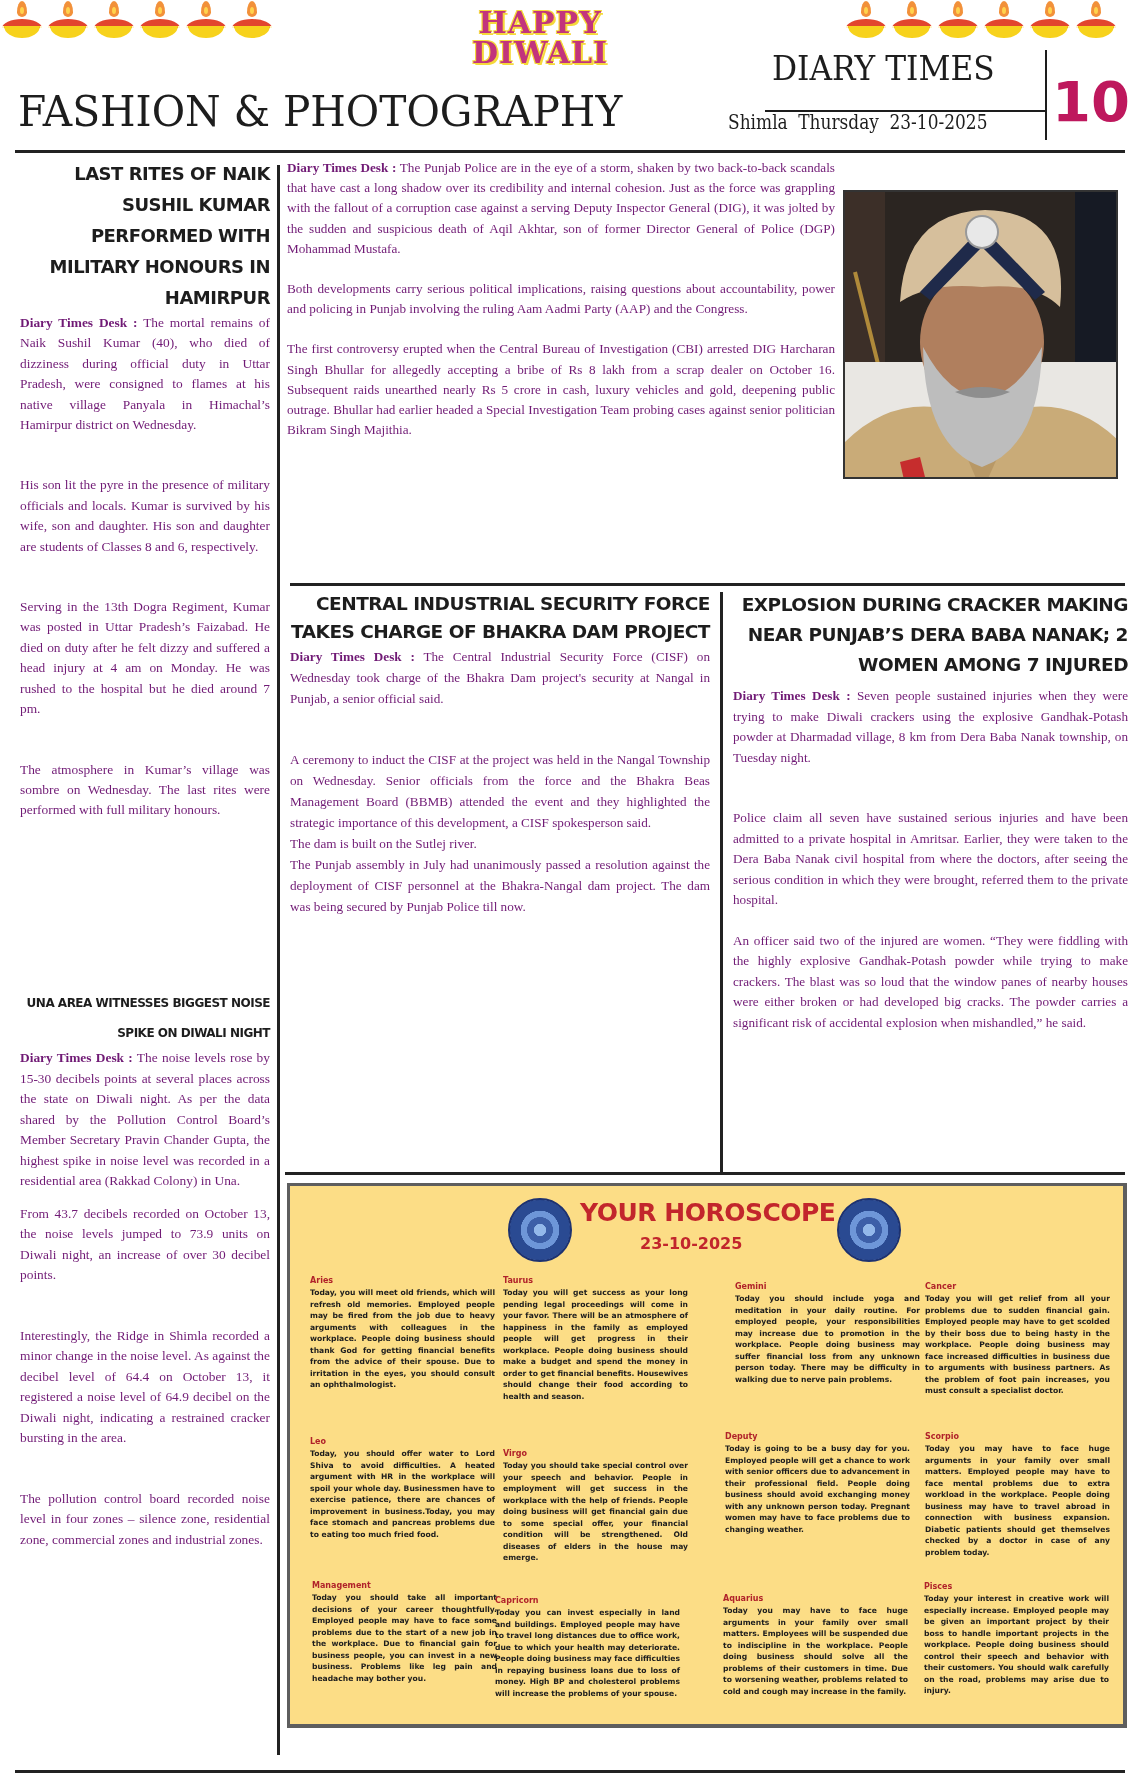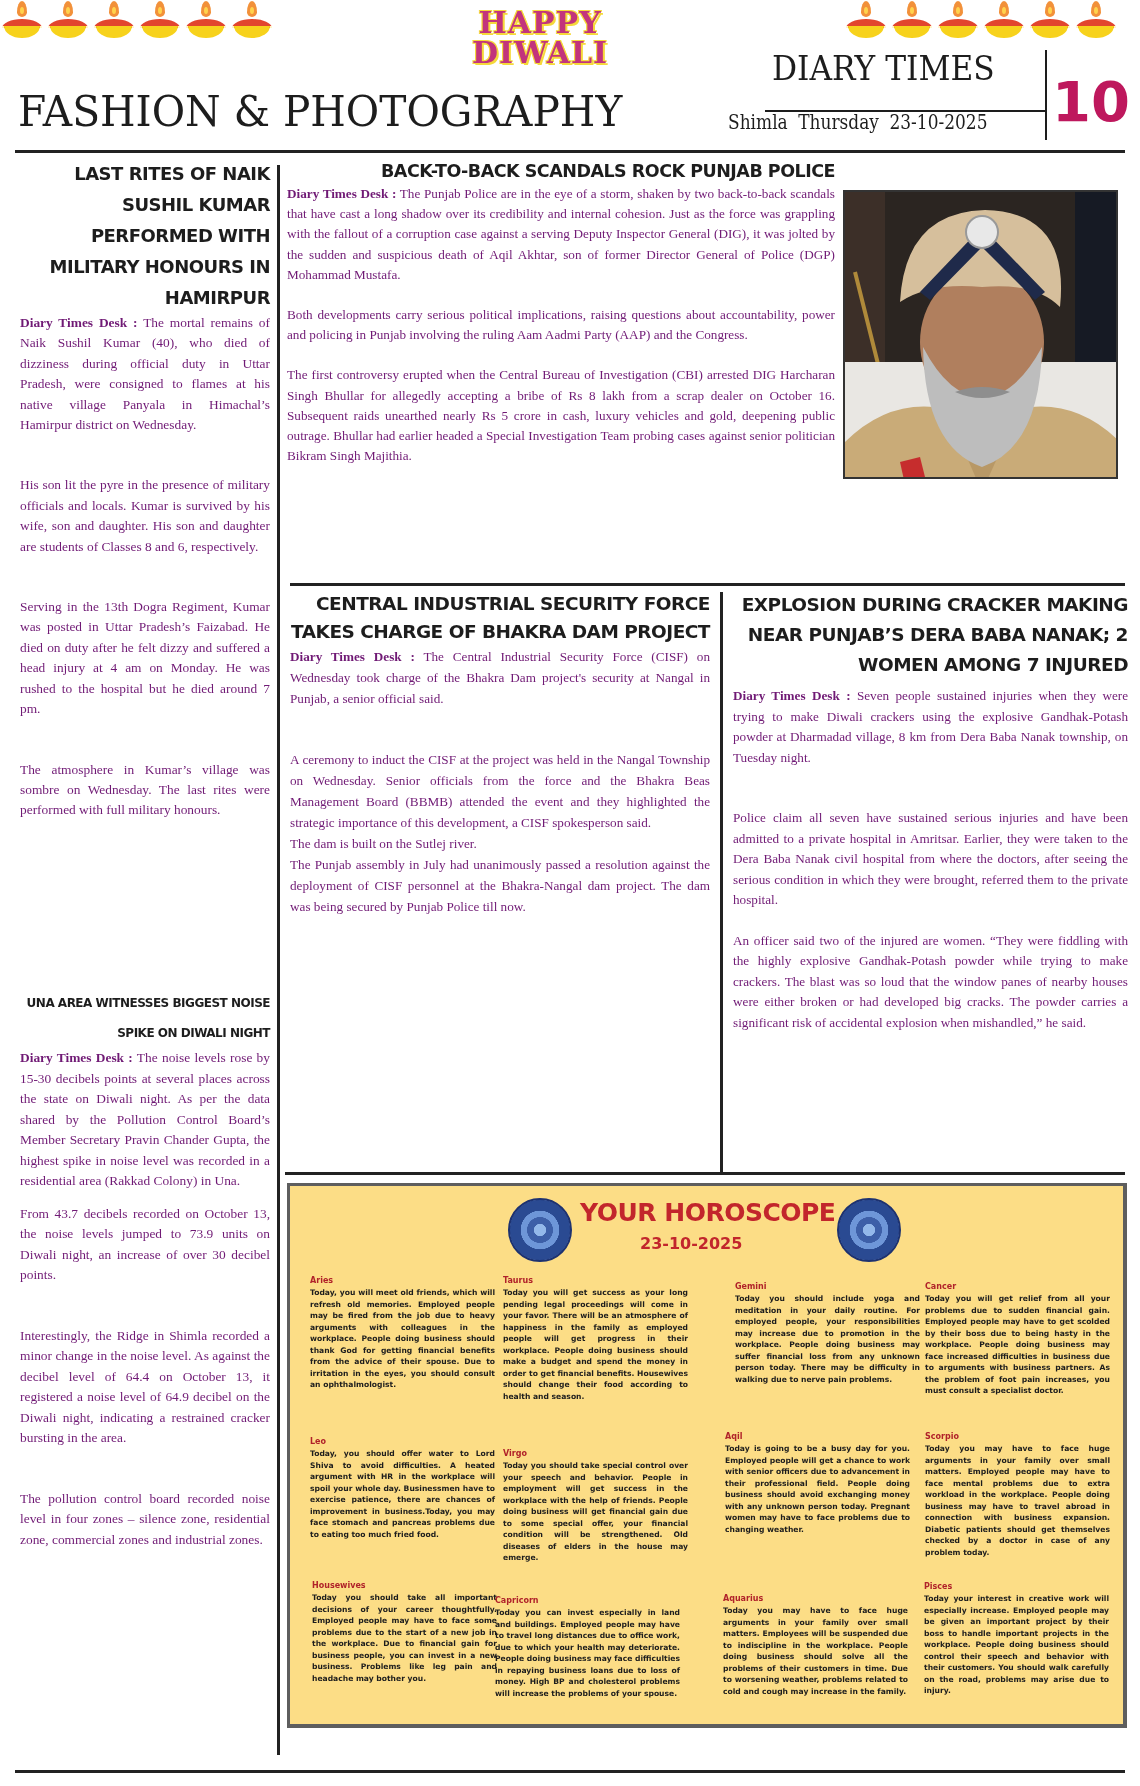--- a/index.html
+++ b/index.html
@@ -184,21 +184,20 @@
   <h2 class="headline">UNA AREA WITNESSES BIGGEST NOISE SPIKE ON DIWALI NIGHT</h2>
   <div class="body">
     <p><span class="desk">Diary Times Desk :</span> <span>The noise levels rose by 15-30 decibels points at several places across the state on Diwali night. As per the data shared by the Pollution Control Board’s Member Secretary Pravin Chander Gupta, the highest spike in noise level was recorded in a residential area (Rakkad Colony) in Una.</span></p>
     <p style="margin-top:12px">From 43.7 decibels recorded on October 13, the noise levels jumped to 73.9 units on Diwali night, an increase of over 30 decibel points.</p>
     <p>Interestingly, the Ridge in Shimla recorded a minor change in the noise level. As against the decibel level of 64.4 on October 13, it registered a noise level of 64.9 decibel on the Diwali night, indicating a restrained cracker bursting in the area.</p>
     <p>The pollution control board recorded noise level in four zones – silence zone, residential zone, commercial zones and industrial zones.</p>
   </div>
 </article>
 
 <article class="abs" id="a3">
-  <h2 class="headline">BACK-TO-BACK SCANDALS ROCK PUNJAB POLICE</h2>
   <div class="body">
     <p><span class="desk">Diary Times Desk :</span> <span>The Punjab Police are in the eye of a storm, shaken by two back-to-back scandals that have cast a long shadow over its credibility and internal cohesion. Just as the force was grappling with the fallout of a corruption case against a serving Deputy Inspector General (DIG), it was jolted by the sudden and suspicious death of Aqil Akhtar, son of former Director General of Police (DGP) Mohammad Mustafa.</span></p>
     <p>Both developments carry serious political implications, raising questions about accountability, power and policing in Punjab involving the ruling Aam Aadmi Party (AAP) and the Congress.</p>
     <p>The first controversy erupted when the Central Bureau of Investigation (CBI) arrested DIG Harcharan Singh Bhullar for allegedly accepting a bribe of Rs 8 lakh from a scrap dealer on October 16. Subsequent raids unearthed nearly Rs 5 crore in cash, luxury vehicles and gold, deepening public outrage. Bhullar had earlier headed a Special Investigation Team probing cases against senior politician Bikram Singh Majithia.</p>
   </div>
 </article>
 
 <div class="photo" title="Portrait of DIG Harcharan Singh Bhullar in uniform">
   <svg width="275" height="383" viewBox="0 0 275 383">
     <rect x="0" y="0" width="275" height="383" fill="#2b2521"></rect>
@@ -265,30 +264,30 @@
 
   <div class="sign" style="left:20px; top:250px;">
     <div class="name">Leo</div>
     <div class="text">Today, you should offer water to Lord Shiva to avoid difficulties. A heated argument with HR in the workplace will spoil your whole day. Businessmen have to exercise patience, there are chances of improvement in business.Today, you may face stomach and pancreas problems due to eating too much fried food.</div>
   </div>
   <div class="sign" style="left:213px; top:262px;">
     <div class="name">Virgo</div>
     <div class="text">Today you should take special control over your speech and behavior. People in employment will get success in the workplace with the help of friends. People doing business will get financial gain due to some special offer, your financial condition will be strengthened. Old diseases of elders in the house may emerge.</div>
   </div>
   <div class="sign" style="left:435px; top:245px;">
-    <div class="name">Aqil</div>
+    <div class="name">Deputy</div>
     <div class="text">Today is going to be a busy day for you. Employed people will get a chance to work with senior officers due to advancement in their professional field. People doing business should avoid exchanging money with any unknown person today. Pregnant women may have to face problems due to changing weather.</div>
   </div>
   <div class="sign" style="left:635px; top:245px;">
     <div class="name">Scorpio</div>
     <div class="text">Today you may have to face huge arguments in your family over small matters. Employed people may have to face mental problems due to extra workload in the workplace. People doing business may have to travel abroad in connection with business expansion. Diabetic patients should get themselves checked by a doctor in case of any problem today.</div>
   </div>
 
   <div class="sign" style="left:22px; top:394px;">
-    <div class="name">Housewives</div>
+    <div class="name">Management</div>
     <div class="text">Today you should take all important decisions of your career thoughtfully. Employed people may have to face some problems due to the start of a new job in the workplace. Due to financial gain for business people, you can invest in a new business. Problems like leg pain and headache may bother you.</div>
   </div>
   <div class="sign" style="left:205px; top:409px;">
     <div class="name">Capricorn</div>
     <div class="text">Today you can invest especially in land and buildings. Employed people may have to travel long distances due to office work, due to which your health may deteriorate. People doing business may face difficulties in repaying business loans due to loss of money. High BP and cholesterol problems will increase the problems of your spouse.</div>
   </div>
   <div class="sign" style="left:433px; top:407px;">
     <div class="name">Aquarius</div>
     <div class="text">Today you may have to face huge arguments in your family over small matters. Employees will be suspended due to indiscipline in the workplace. People doing business should solve all the problems of their customers in time. Due to worsening weather, problems related to cold and cough may increase in the family.</div>
   </div>

